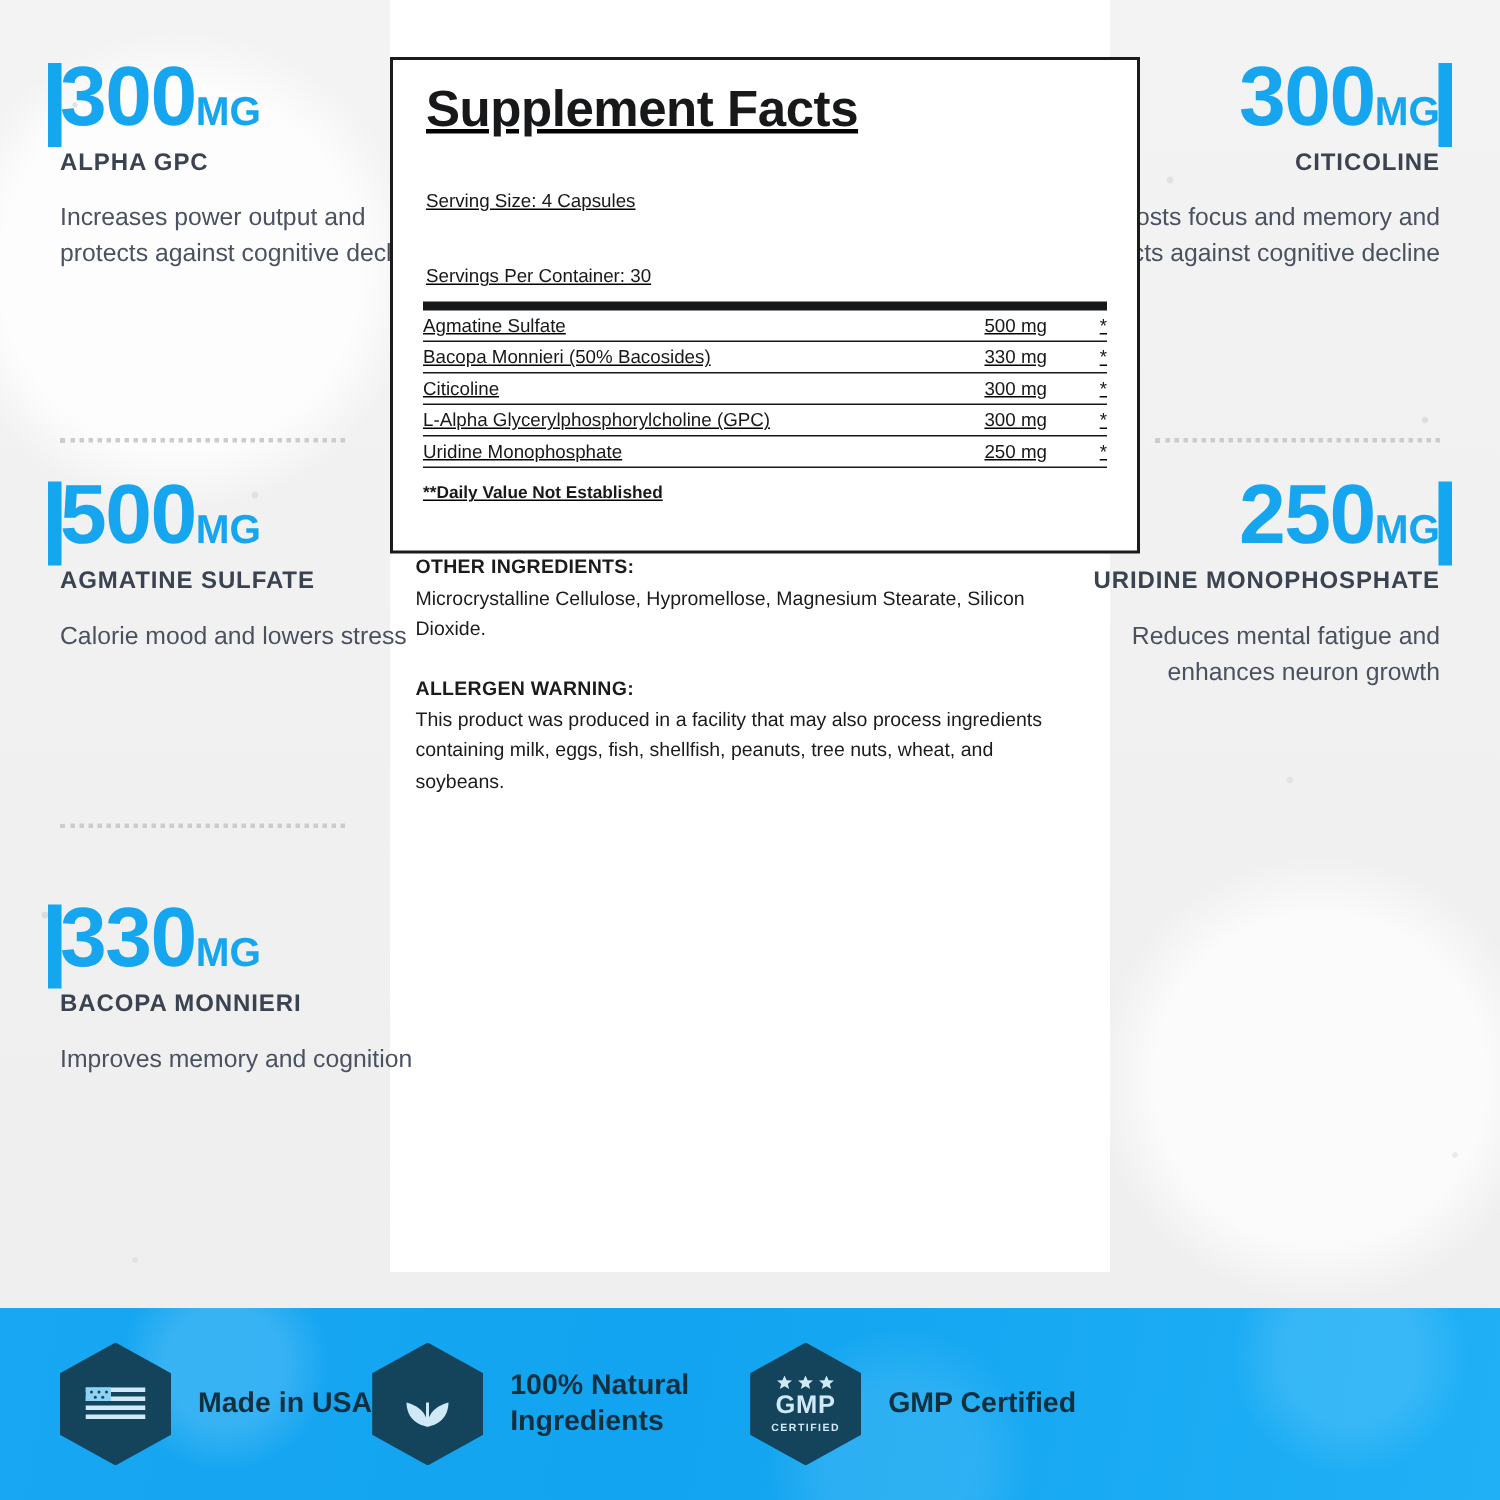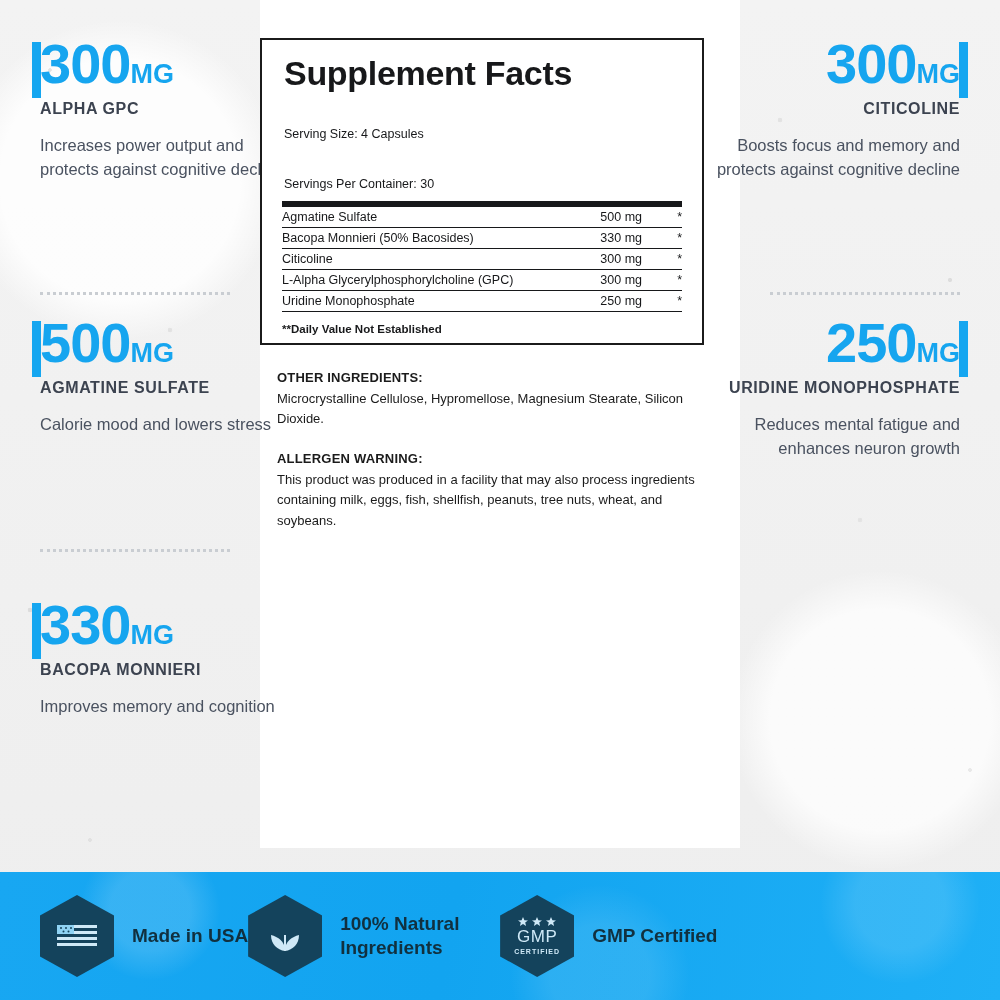--- a/index.html
+++ b/index.html
@@ -93,24 +93,25 @@
     position: absolute;
     border-top: 3px dotted #c9cdd2;
     height: 0;
     width: 190px;
   }
 
   
   #facts {
     position: absolute;
     left: 260px; top: 38px;
-    width: 444px;
+    width: 500px;
     border: 2.5px solid #1b1b1b;
     background: #fff;
-    padding: 14px 20px 4px 20px;
+    padding: 14px 20px 28px 20px;
+    text-decoration: underline;
   }
   #facts-title {
     font-size: 34px;
     font-weight: 700;
     color: #17181a;
     letter-spacing: -0.3px;
     margin-bottom: 8px;
     margin-left: 2px;
   }
   .serving {
@@ -209,21 +210,21 @@
     font-size: 19px;
     font-weight: 700;
     line-height: 1.25;
     max-width: 160px;
   }
   .gmp-text {
     color: #cfe9f7;
     text-align: center;
     line-height: 1;
   }
-  .gmp-text .g1 { font-size: 17px; font-weight: 400; letter-spacing: .5px; }
+  .gmp-text .g1 { font-size: 17px; font-weight: 700; letter-spacing: .5px; }
   .gmp-text .g2 { font-size: 7px; font-weight: 700; letter-spacing: 1px; display:block; margin-top:3px;}
 </style>
 </head>
 <body>
 
 <div id="page">
   <div id="grunge"></div>
   <div id="center-panel"></div>
 
   <div class="benefit left" style="left:40px; top:36px;">

